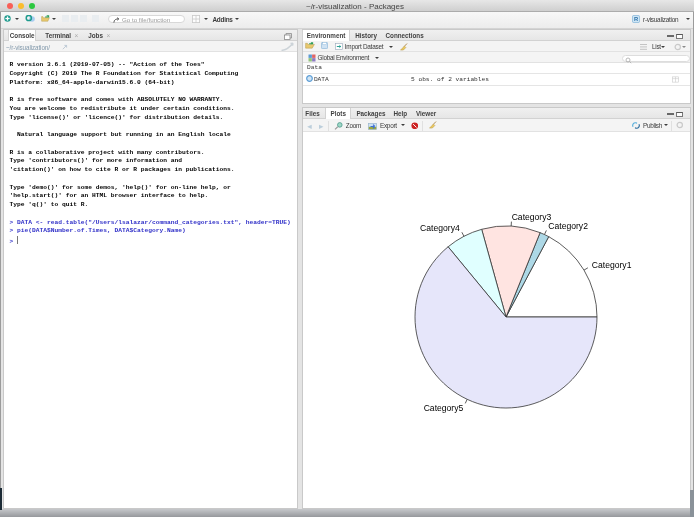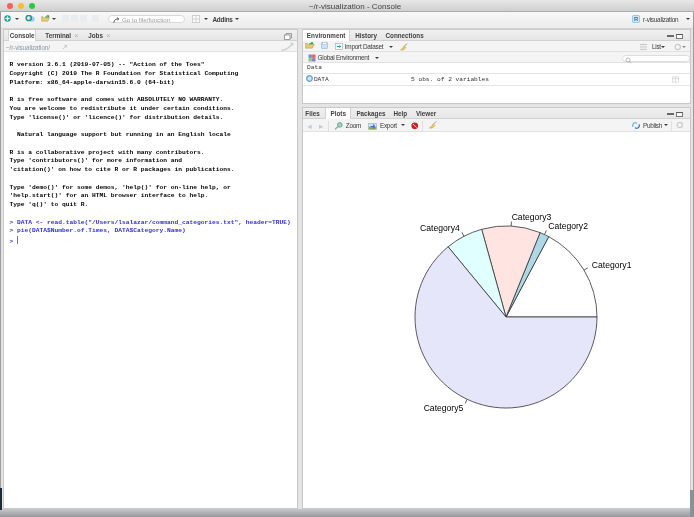--- a/index.html
+++ b/index.html
@@ -60,21 +60,21 @@
 #ledge { left:0; top:12px; width:1px; height:497px; background:#9b9b9b; }
 #redge { left:693px; top:12px; width:1px; height:497px; background:#9b9b9b; }
 </style>
 </head>
 <body>
 
 <div class="abs" id="titlebar">
   <div class="tl" style="left:7px;background:#f95f57;"></div>
   <div class="tl" style="left:18px;background:#fbbd2e;"></div>
   <div class="tl" style="left:29px;background:#2bc840;"></div>
-  <div id="title">~/r-visualization - Console</div>
+  <div id="title">~/r-visualization - Packages</div>
 </div>
 
 <div class="abs" id="toolbar">
 
   <svg class="icon" style="left:4px;top:2.5px;" width="7" height="7" viewBox="0 0 11 11">
     <circle cx="5.5" cy="5.5" r="5" fill="#1f9b8e"></circle>
     <rect x="4.5" y="2.2" width="2" height="6.6" fill="#fff"></rect>
     <rect x="2.2" y="4.5" width="6.6" height="2" fill="#fff"></rect>
   </svg>
   <span class="caret" style="position:absolute;left:15px;top:5.5px;"></span>

